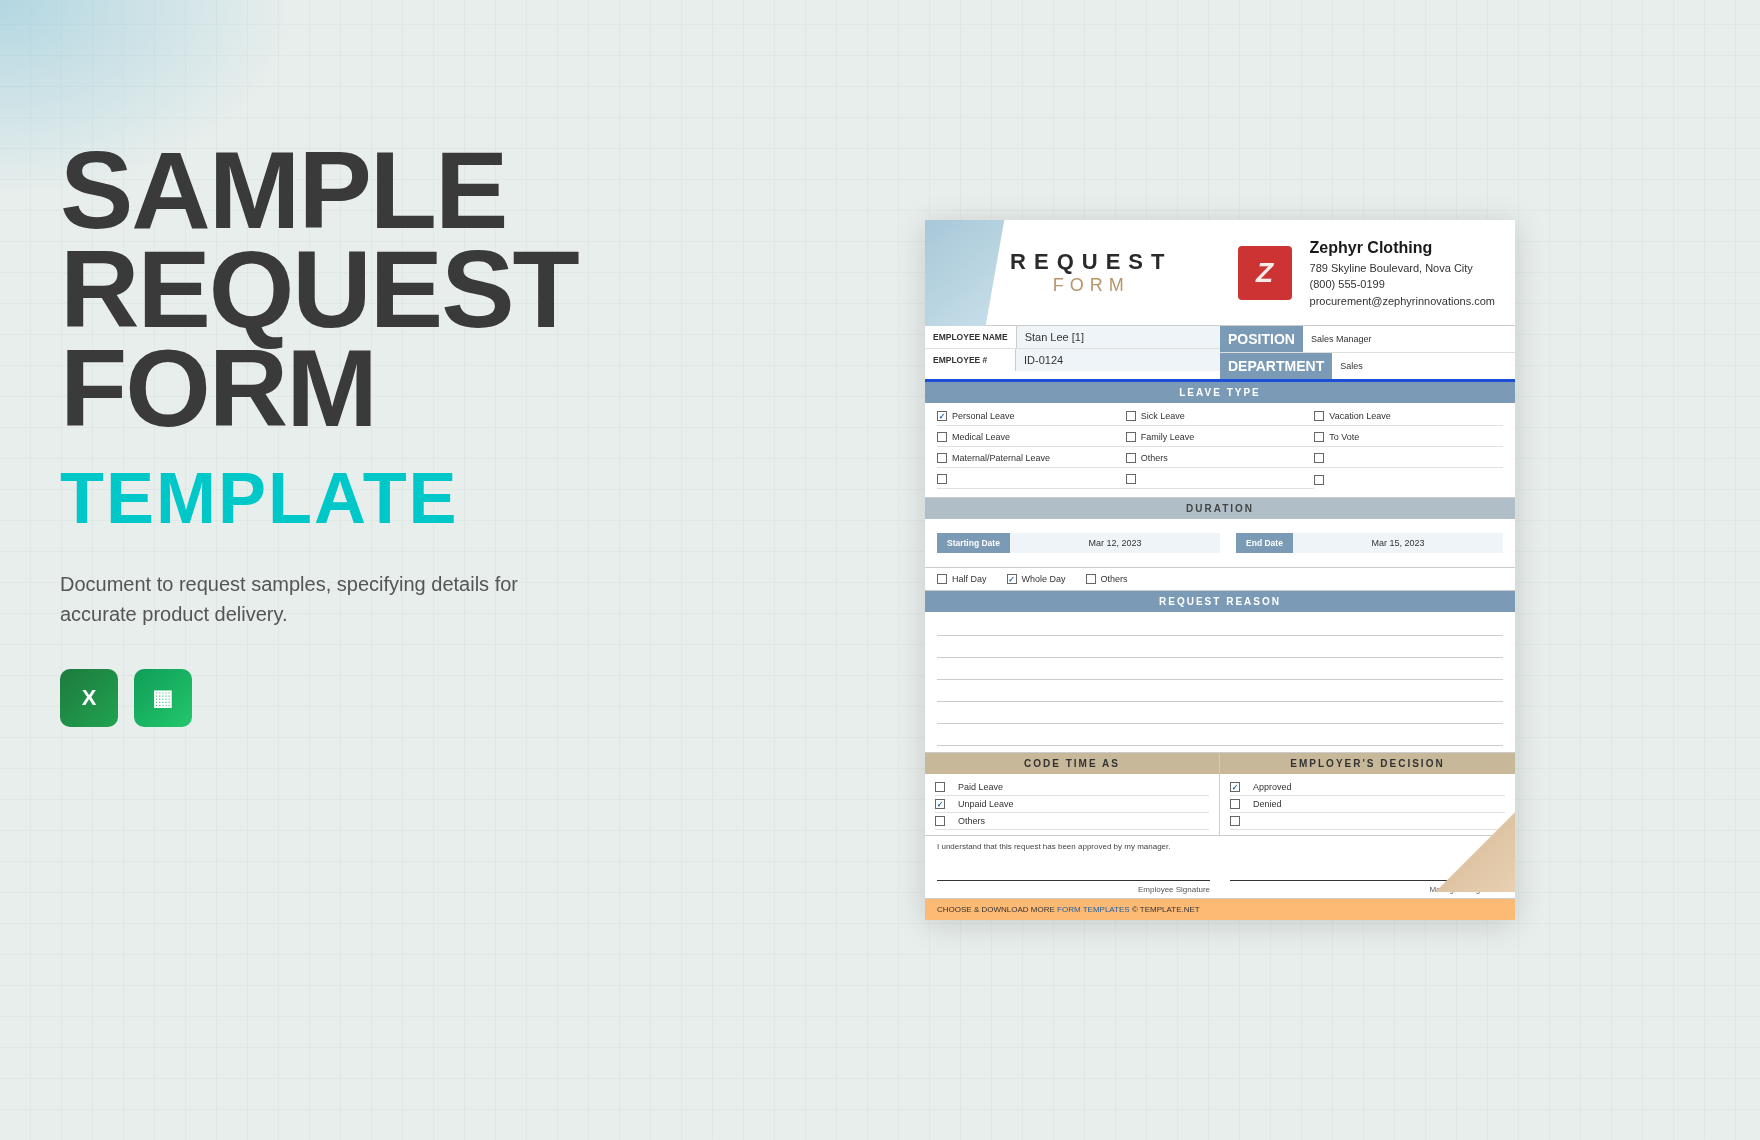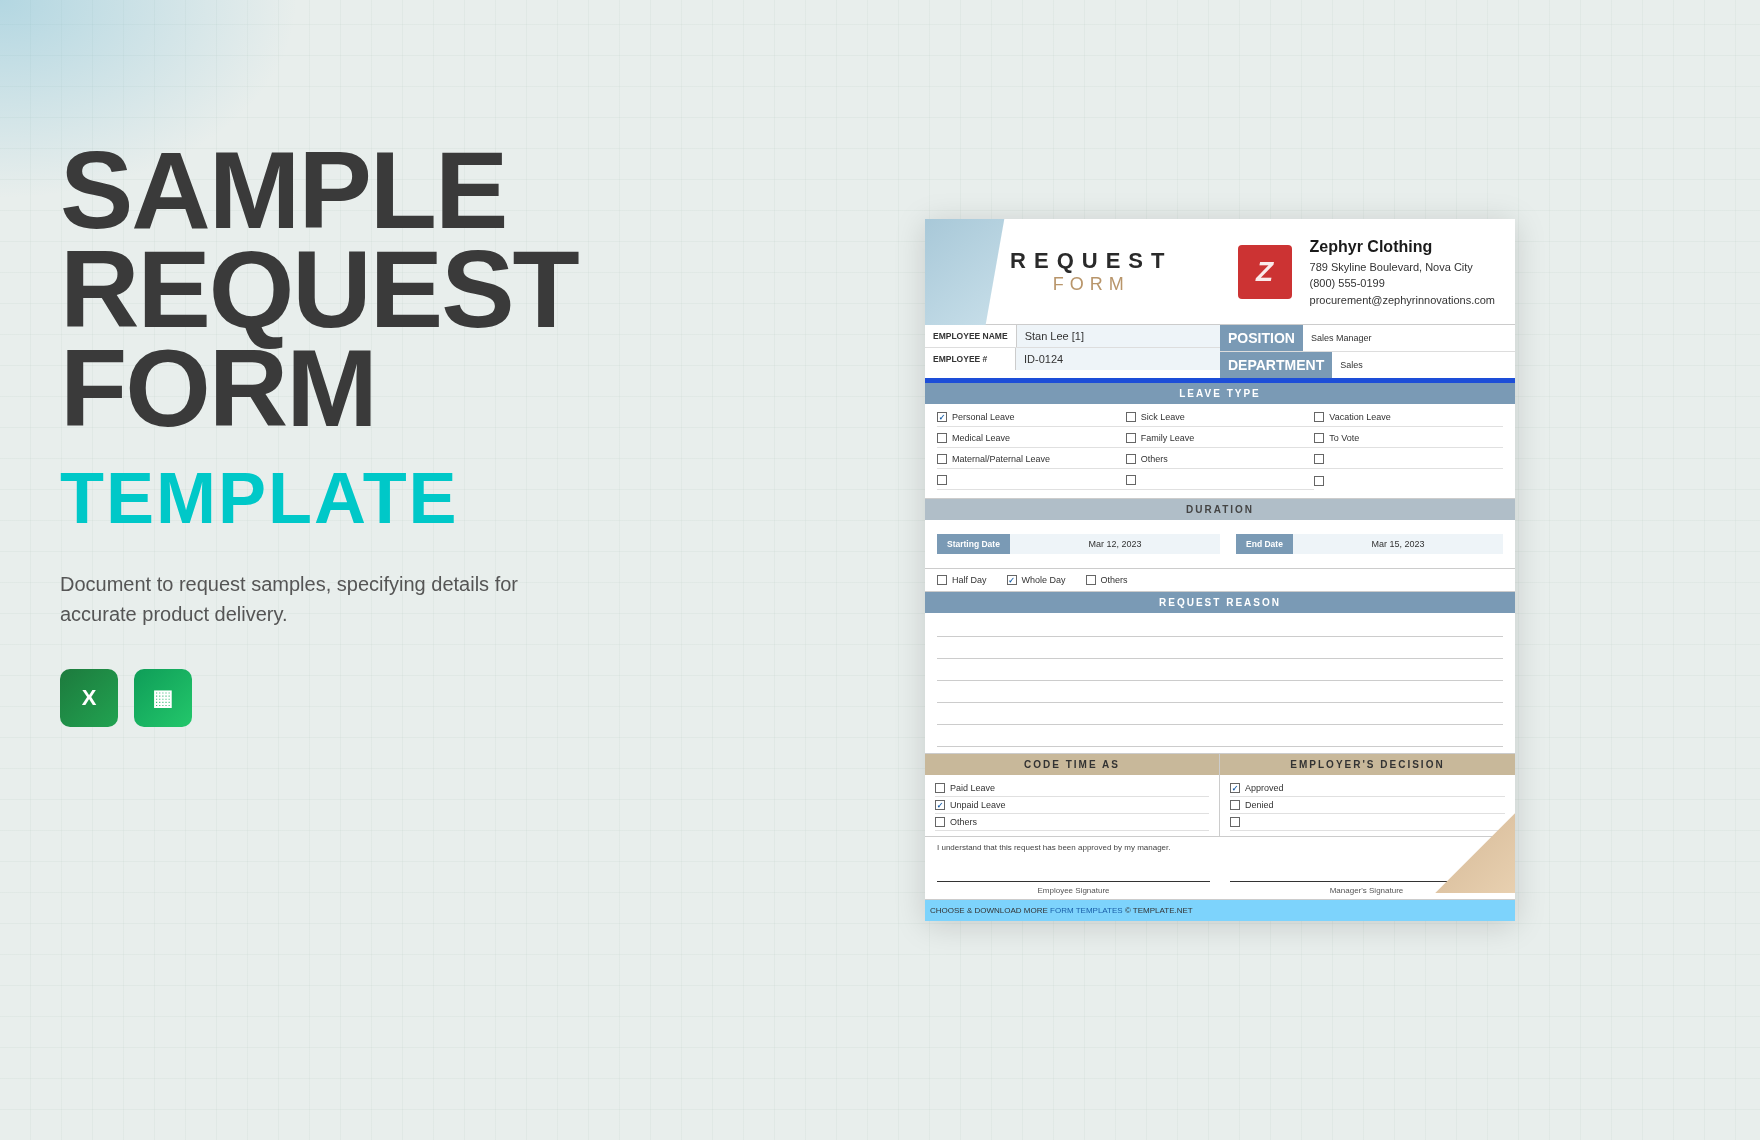--- a/index.html
+++ b/index.html
@@ -195,21 +195,21 @@
     .company-name {
       font-size: 16px;
       font-weight: 700;
       color: #1a1a1a;
     }
 
     
     .emp-row {
       display: grid;
       grid-template-columns: 1fr 1fr;
-      border-bottom: 5px solid #1d4ed8;
+      border-bottom: 3px solid #1d4ed8;
     }
 
     .emp-left, .emp-right {
       display: flex;
       flex-direction: column;
     }
 
     .emp-field {
       display: flex;
       align-items: center;
@@ -389,21 +389,21 @@
       border-right: none;
     }
 
     .code-items {
       padding: 5px 10px;
     }
 
     .code-item {
       display: flex;
       align-items: center;
-      gap: 5px;
+      gap: 13px;
       font-size: 9px;
       color: #333;
       border-bottom: 1px solid #e0e0e0;
       padding: 3px 0;
     }
 
     
     .sig-section {
       padding: 6px 12px 4px;
     }
@@ -415,38 +415,38 @@
     }
 
     .sig-row {
       display: flex;
       justify-content: space-between;
       gap: 20px;
     }
 
     .sig-block {
       flex: 1;
-      text-align: center;
+      text-align: right;
     }
 
     .sig-line {
       border-bottom: 1px solid #333;
       margin-bottom: 4px;
       height: 18px;
     }
 
     .sig-label {
       font-size: 8px;
       color: #555;
     }
 
     
     .doc-footer {
-      background: #7dd3fc;
-      padding: 6px 5px;
+      background: #fdba74;
+      padding: 6px 12px;
       font-size: 8px;
       color: #333;
       border-top: 1px solid #ccc;
     }
 
     .doc-footer a {
       color: #1a5fa8;
       text-decoration: none;
     }
 

